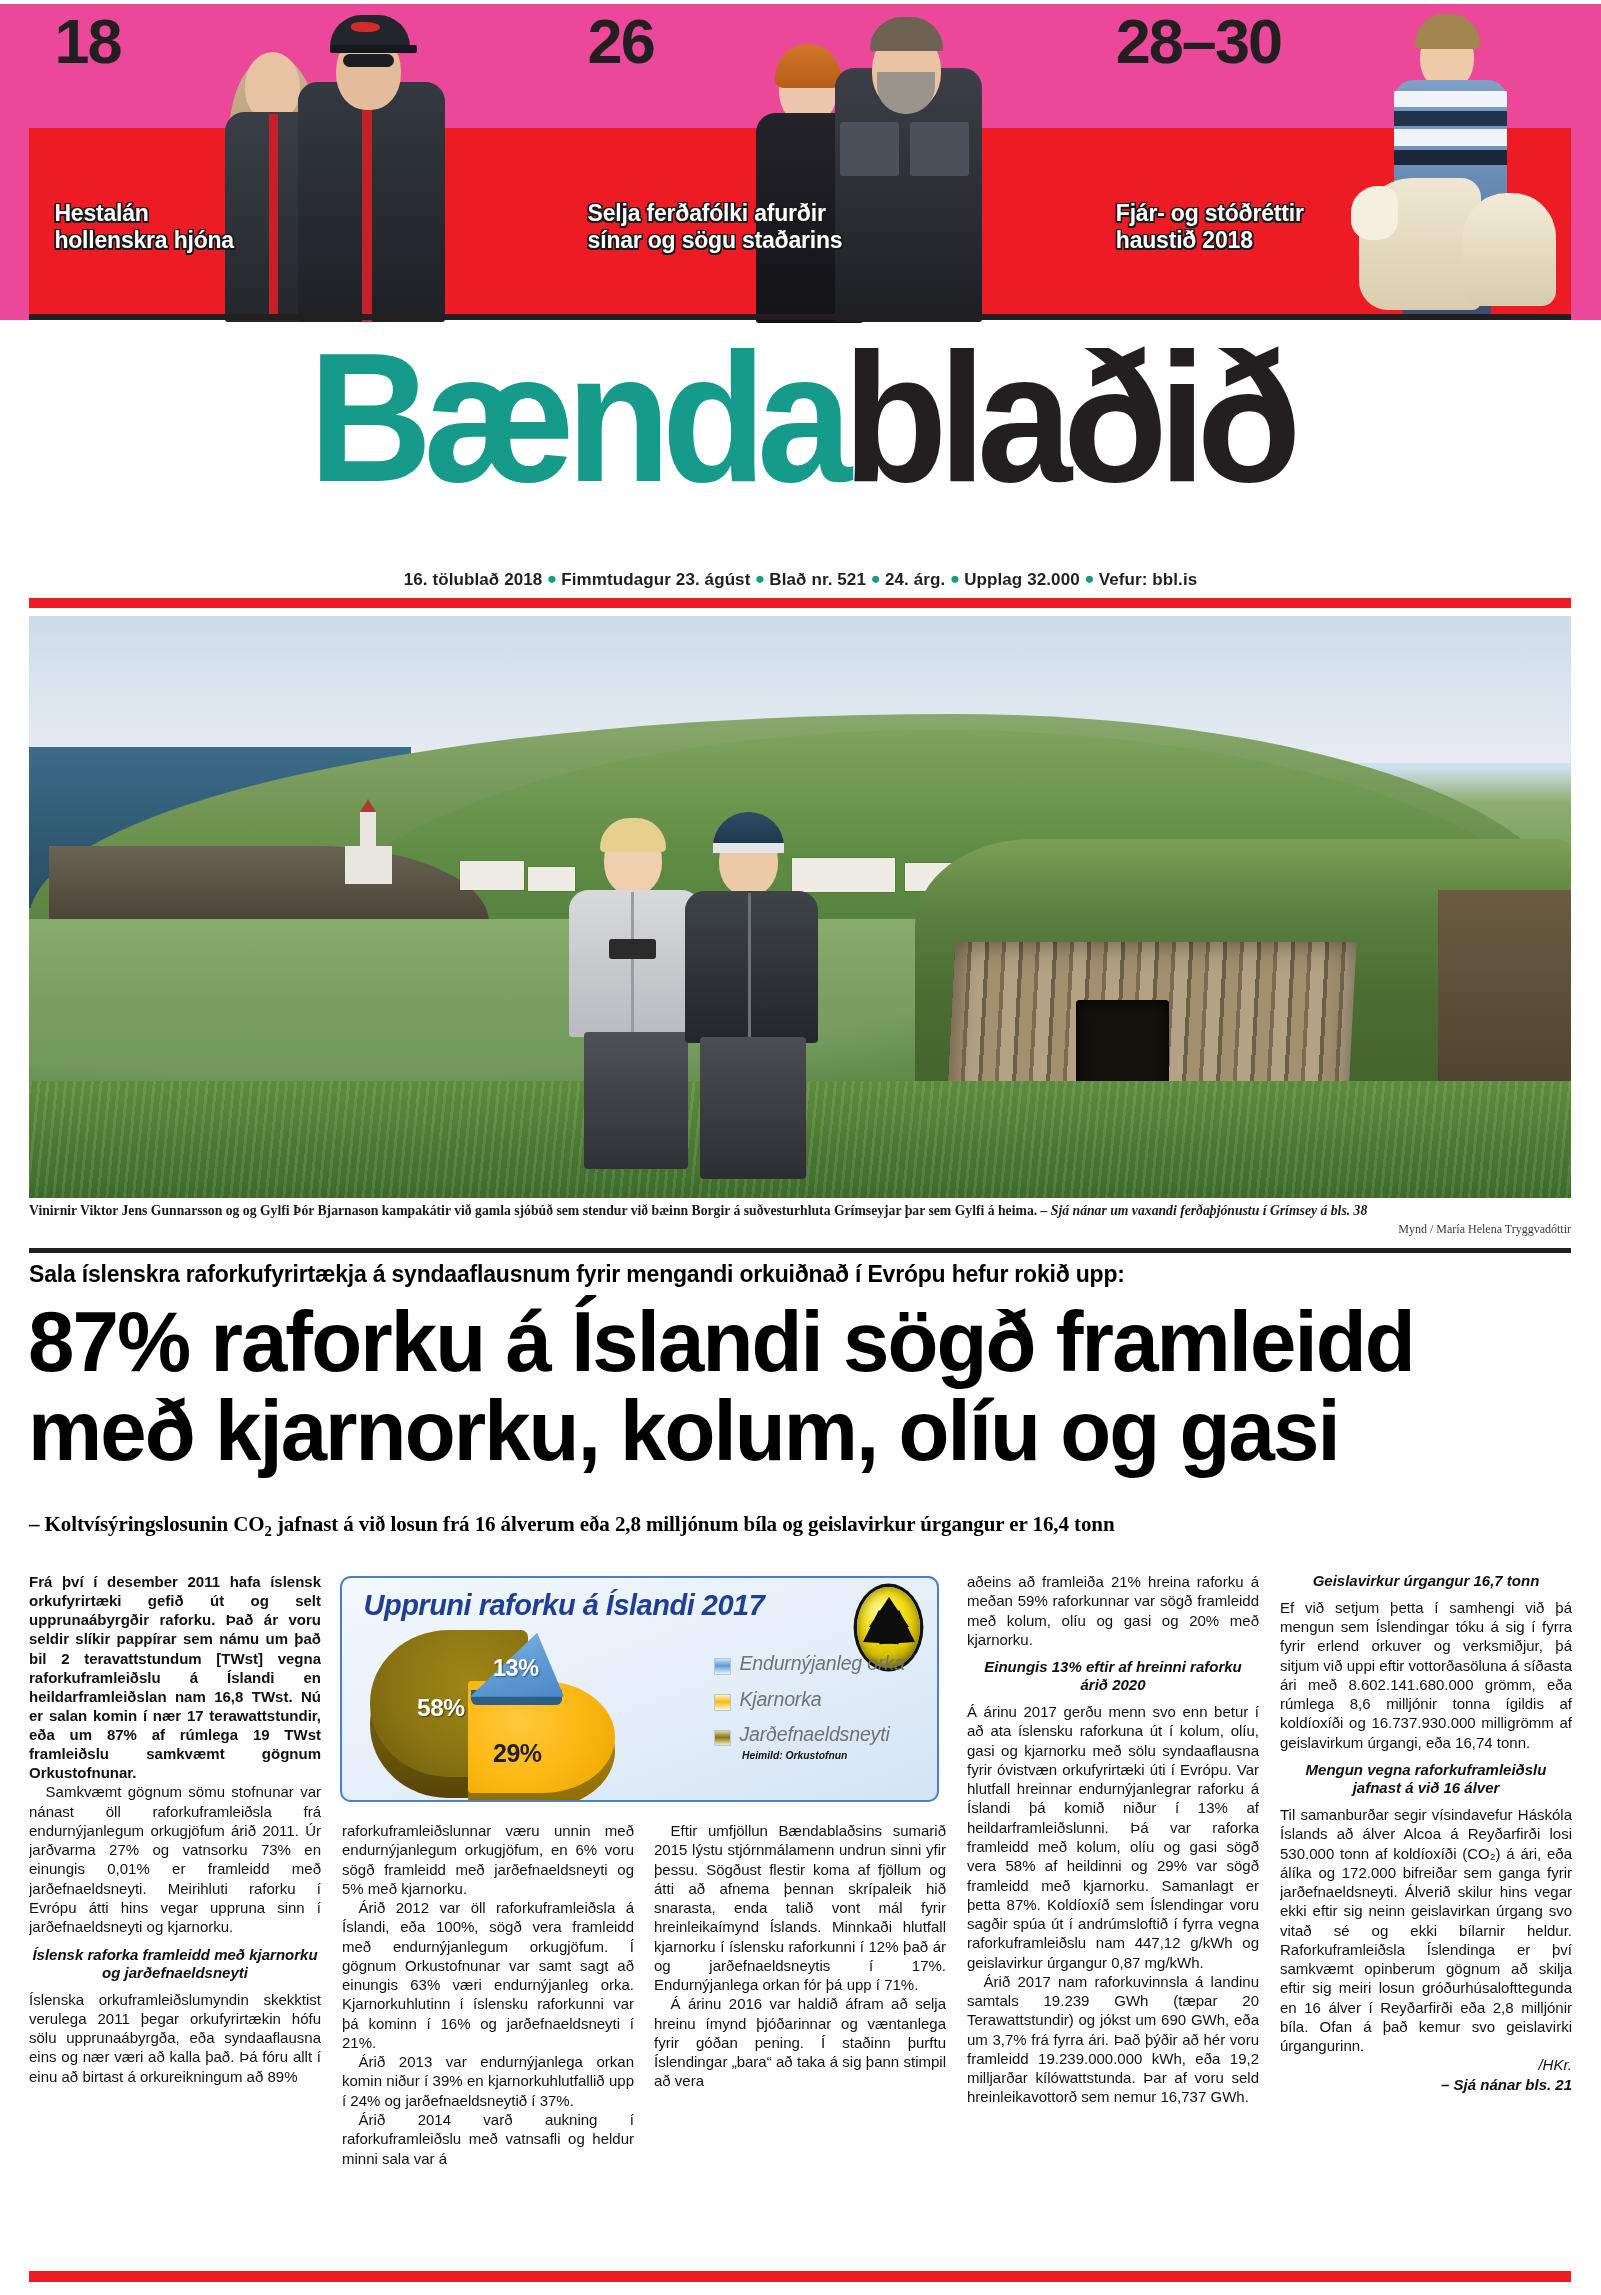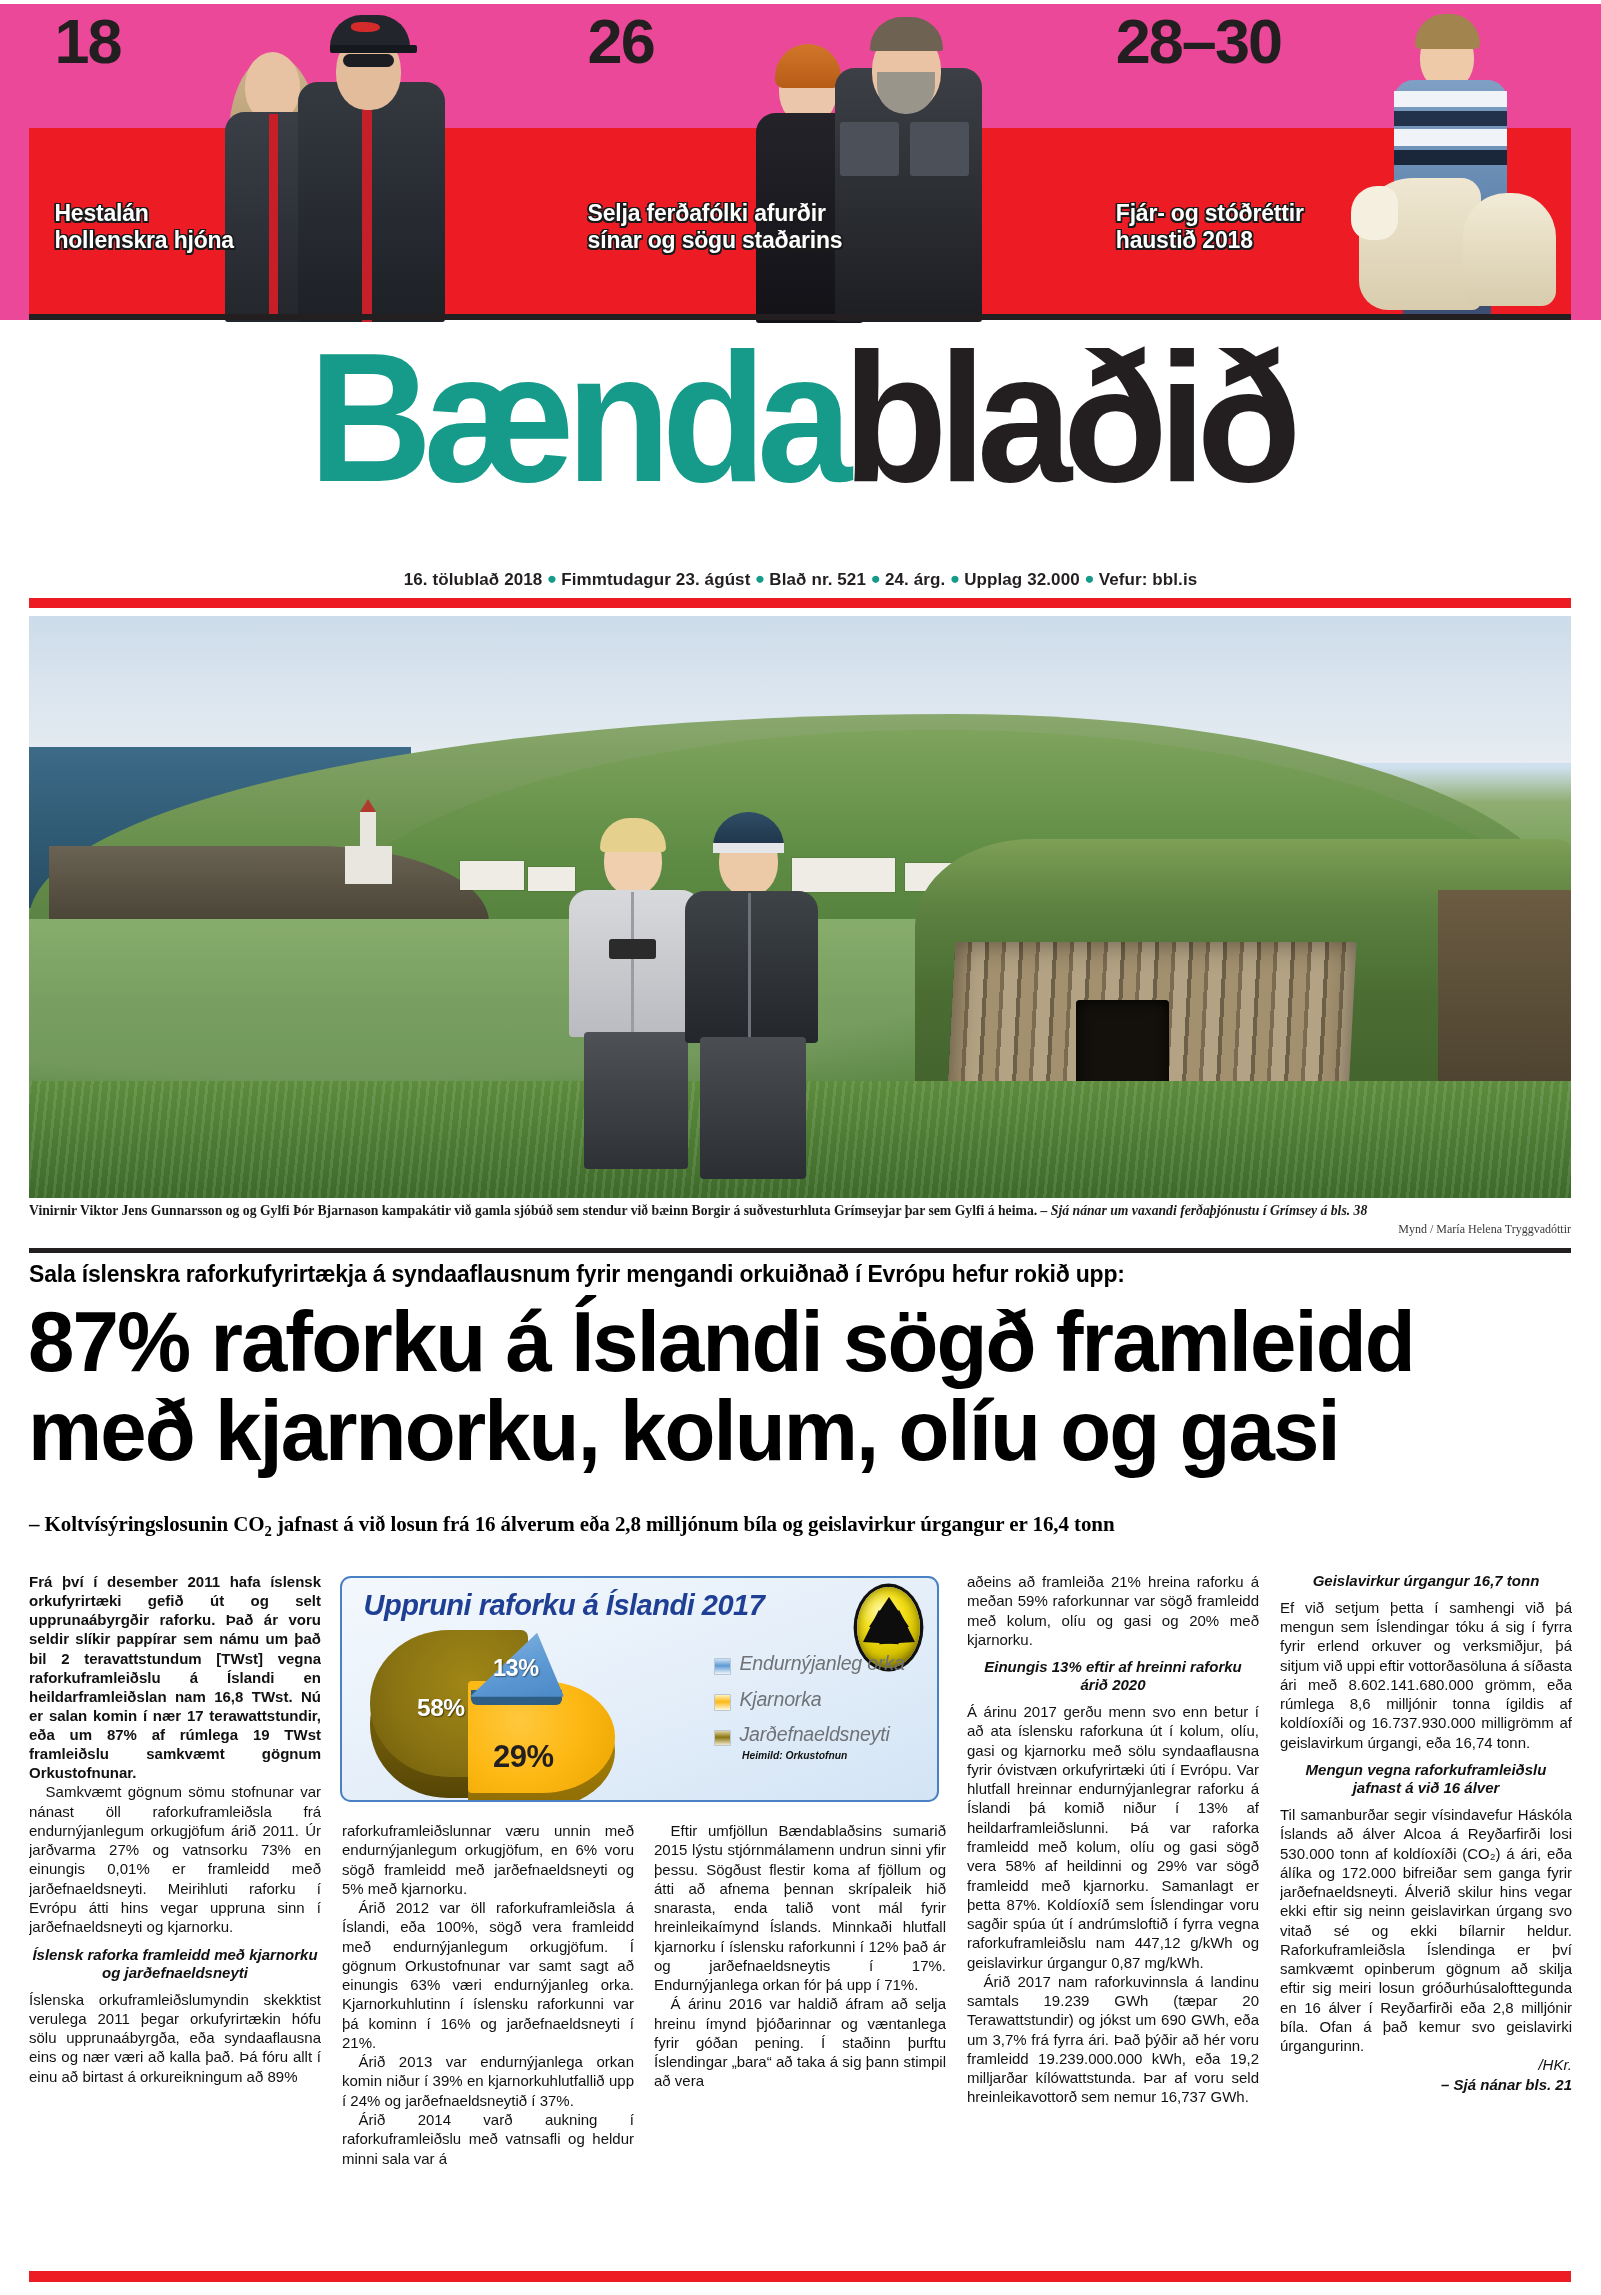--- a/index.html
+++ b/index.html
@@ -387,21 +387,21 @@
     clip-path: polygon(2% 100%, 100% 100%, 72% 0%);
     border-radius: 0 0 2px 2px;
   }
   .pie-lbl {
     position: absolute;
     font-family: "Liberation Sans", sans-serif;
     font-weight: bold;
     letter-spacing: -0.5px;
   }
   .lbl58 { left: 47px; top: 73px; font-size: 24.5px; color: #fff; text-shadow: 1px 1px 1.5px rgba(0,0,0,.55); }
-  .lbl29 { left: 123px; top: 118px; font-size: 31px; color: #231f20; }
+  .lbl29 { left: 123px; top: 118px; font-size: 25px; color: #231f20; }
   .lbl13 { left: 123px; top: 34px;  font-size: 23.5px; color: #fff; text-shadow: 1px 1px 1.5px rgba(0,0,0,.45); }
 
   .legend { position: absolute; left: 372px; top: 74px; width: 210px; }
   .legend-row { display: flex; align-items: flex-end; margin-bottom: 12.7px; }
   .legend-swatch {
     width: 16.6px; height: 16.6px; margin-right: 8.8px;
     border: 1px solid #b9c6d3; border-radius: 1px; flex: none;
   }
   .sw-blue   { background: linear-gradient(#cfe3f6 0%, #5e9ad4 45%, #eef5fc 100%); }
   .sw-yellow { background: linear-gradient(#fff2bd 0%, #fdb813 45%, #fff8e0 100%); }

